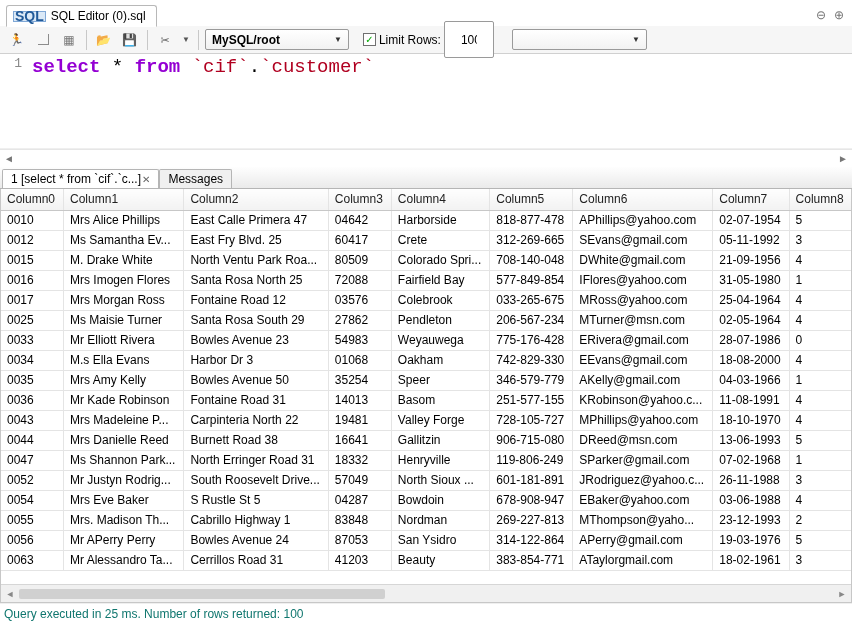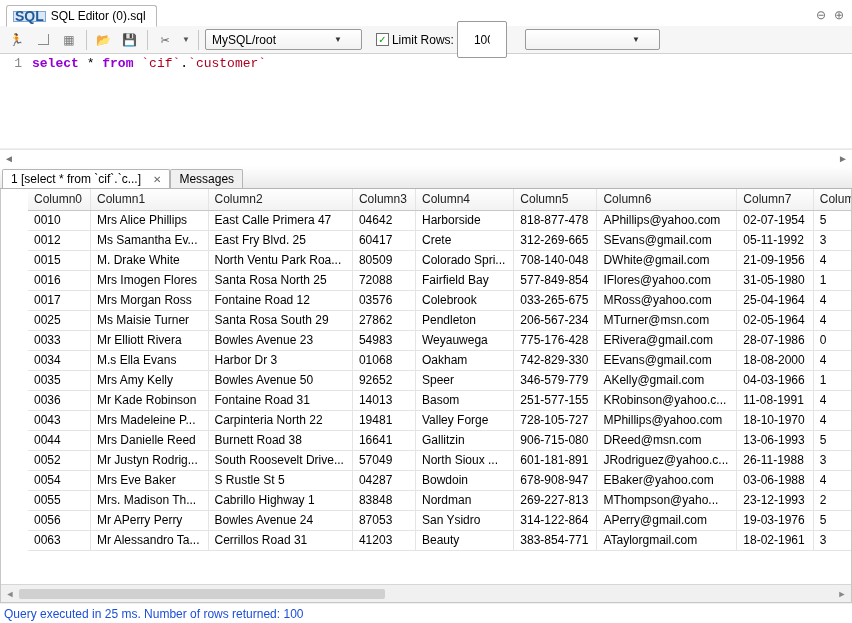--- a/index.html
+++ b/index.html
@@ -83,22 +83,23 @@
     font-size: 8px;
     cursor: default;
   }
   .combo {
     display: inline-flex;
     align-items: center;
     border: 1px solid #9a9a9a;
     background: linear-gradient(#fff,#f2f2f2);
     height: 21px;
     border-radius: 2px;
-    padding: 0 17px 0 6px;
+    padding: 0 4px 0 6px;
     cursor: default;
+    font-weight: bold;
   }
   .combo input {
     border: none;
     outline: none;
     background: transparent;
     font: inherit;
     width: 118px;
   }
   .combo .arrow {
     font-size: 8px;
@@ -133,21 +134,21 @@
     padding: 2px 6px 0 0;
     color: #8a8a8a;
     font-family: Consolas, "Courier New", monospace;
     font-size: 13px;
     user-select: none;
   }
   .codearea {
     flex: 1;
     padding: 2px 4px;
     font-family: Consolas, "Courier New", monospace;
-    font-size: 13px;
+    font-size: 19px;
     white-space: pre;
   }
   .kw { color: #9400d3; font-weight: bold; }
   .str { color: #b00020; }
   .hscroll-placeholder {
     height: 18px;
     border-top: 1px solid #e6e6e6;
     display:flex;
     align-items: center;
   }
@@ -161,21 +162,21 @@
     display: flex;
     background: linear-gradient(#fefefe,#eaeaea);
     border-bottom: 1px solid #b5b5b5;
     height: 22px;
     align-items: stretch;
     padding-left: 2px;
   }
   .result-tab {
     display: inline-flex;
     align-items: center;
-    gap: 12px;
+    gap: 1px;
     padding: 0 8px;
     border: 1px solid #b5b5b5;
     border-bottom: none;
     background: #fff;
     border-top-left-radius: 2px;
     border-top-right-radius: 2px;
     margin-top: 2px;
     cursor: default;
   }
   .result-tab.secondary { background: #f0f0f0; }
@@ -185,21 +186,20 @@
     display: flex;
     flex-direction: column;
     overflow: hidden;
     border-left: 1px solid #c7c7c7;
     border-right: 1px solid #c7c7c7;
     border-bottom: 1px solid #c7c7c7;
   }
   .grid-inner {
     flex:1;
     overflow: auto;
-    padding-left: 27px;
   }
   table {
     border-collapse: collapse;
     width: max-content;
     table-layout: fixed;
   }
   th, td {
     border-right: 1px solid #e4e4e4;
     border-bottom: 1px solid #e4e4e4;
     padding: 2px 8px 2px 6px;
@@ -232,21 +232,21 @@
   .hbar .arrow-btn { width:18px; text-align:center; color:#888; font-size:9px;}
   .hbar .track { flex:1; position:relative; height:16px;}
   .hbar .thumb { position:absolute; left:0; top:3px; height:10px; width:45%; background:#d0d0d0; border-radius:2px; }
   .statusbar {
     height: 20px;
     display: flex;
     align-items: center;
     padding: 0 4px;
     background: #fff;
     border-top: 1px solid #efefef;
-    color: #1d4ed8;
+    color: #0f766e;
   }
   
   .icon-run::before { content:"🏃"; font-size:12px;}
   .icon-runs::before{
     content:"";
     width:10px;height:10px;display:block;
     border:1px solid #8c8c8c;
     border-top:none;border-left:none;
   }
   .icon-runm::before{content:"▦"; font-size:12px; color:#777;}
@@ -433,21 +433,21 @@
             <td class="c4">Oakham</td>
             <td class="c5">742-829-330</td>
             <td class="c6">EEvans@gmail.com</td>
             <td class="c7">18-08-2000</td>
             <td class="c8">4</td>
           </tr>
           <tr>
             <td class="c0">0035</td>
             <td class="c1">Mrs Amy Kelly</td>
             <td class="c2">Bowles Avenue 50</td>
-            <td class="c3">92652</td>
+            <td class="c3">35254</td>
             <td class="c4">Speer</td>
             <td class="c5">346-579-779</td>
             <td class="c6">AKelly@gmail.com</td>
             <td class="c7">04-03-1966</td>
             <td class="c8">1</td>
           </tr>
           <tr>
             <td class="c0">0036</td>
             <td class="c1">Mr Kade Robinson</td>
             <td class="c2">Fontaine Road 31</td>
@@ -472,20 +472,31 @@
           <tr>
             <td class="c0">0044</td>
             <td class="c1">Mrs Danielle Reed</td>
             <td class="c2">Burnett Road 38</td>
             <td class="c3">16641</td>
             <td class="c4">Gallitzin</td>
             <td class="c5">906-715-080</td>
             <td class="c6">DReed@msn.com</td>
             <td class="c7">13-06-1993</td>
             <td class="c8">5</td>
+          </tr>
+          <tr>
+            <td class="c0">0047</td>
+            <td class="c1">Ms Shannon Park...</td>
+            <td class="c2">North Erringer Road 31</td>
+            <td class="c3">18332</td>
+            <td class="c4">Henryville</td>
+            <td class="c5">119-806-249</td>
+            <td class="c6">SParker@gmail.com</td>
+            <td class="c7">07-02-1968</td>
+            <td class="c8">1</td>
           </tr>
           <tr>
             <td class="c0">0052</td>
             <td class="c1">Mr Justyn Rodrig...</td>
             <td class="c2">South Roosevelt Drive...</td>
             <td class="c3">57049</td>
             <td class="c4">North Sioux ...</td>
             <td class="c5">601-181-891</td>
             <td class="c6">JRodriguez@yahoo.c...</td>
             <td class="c7">26-11-1988</td>

